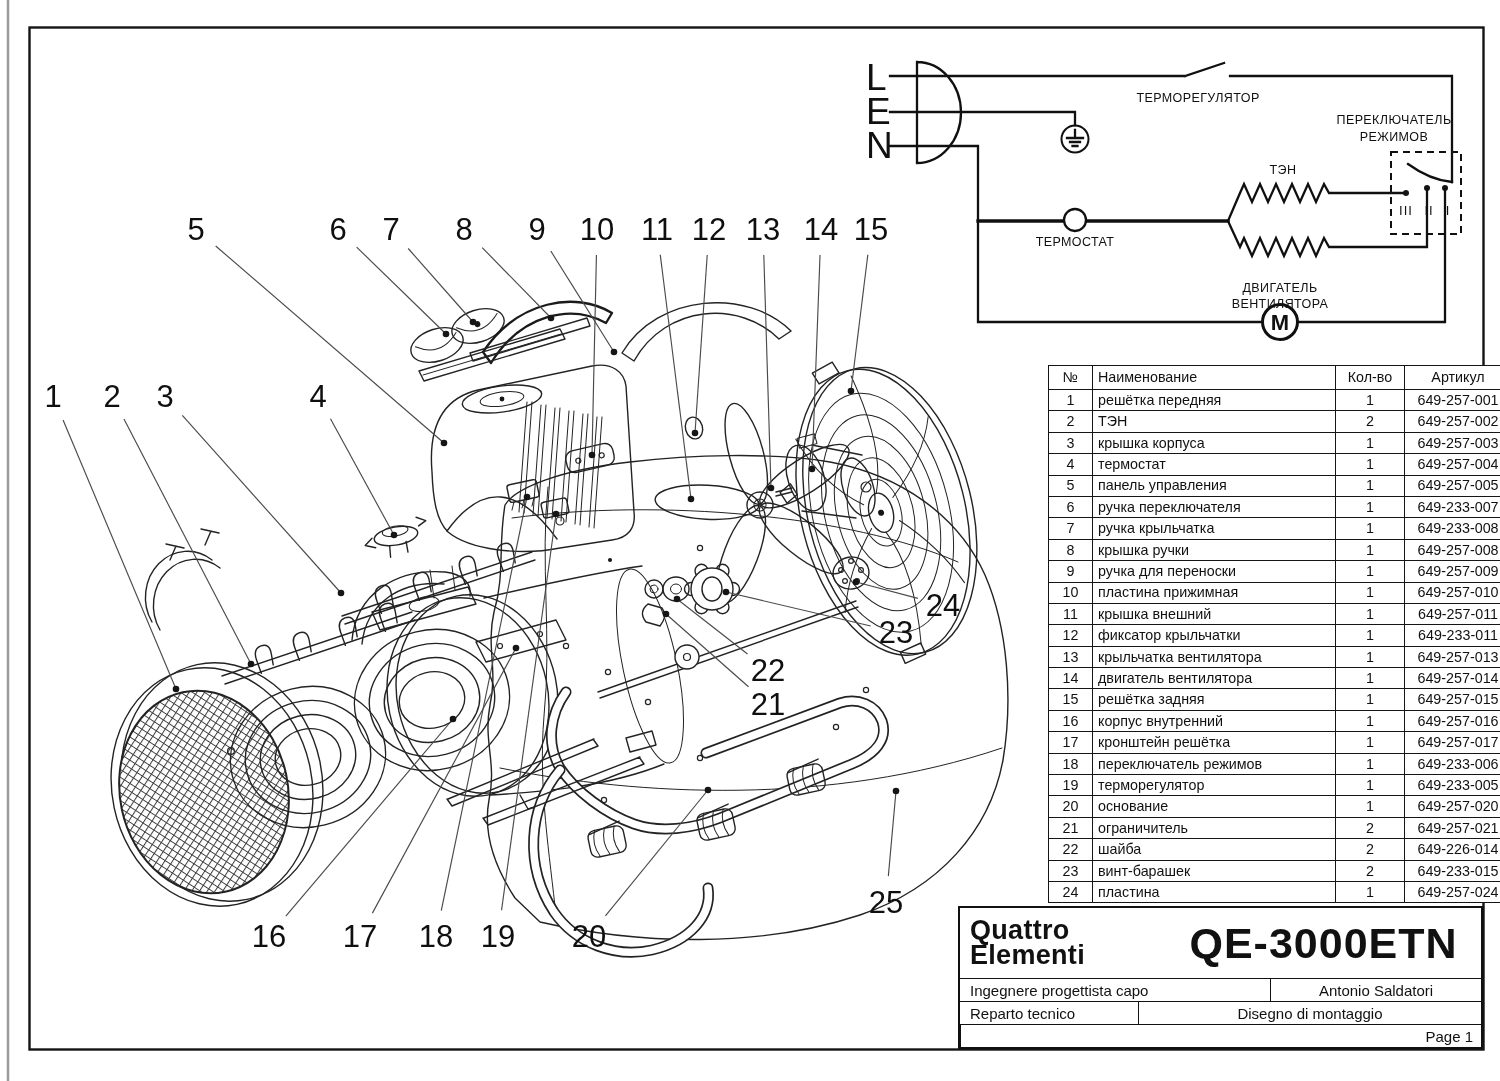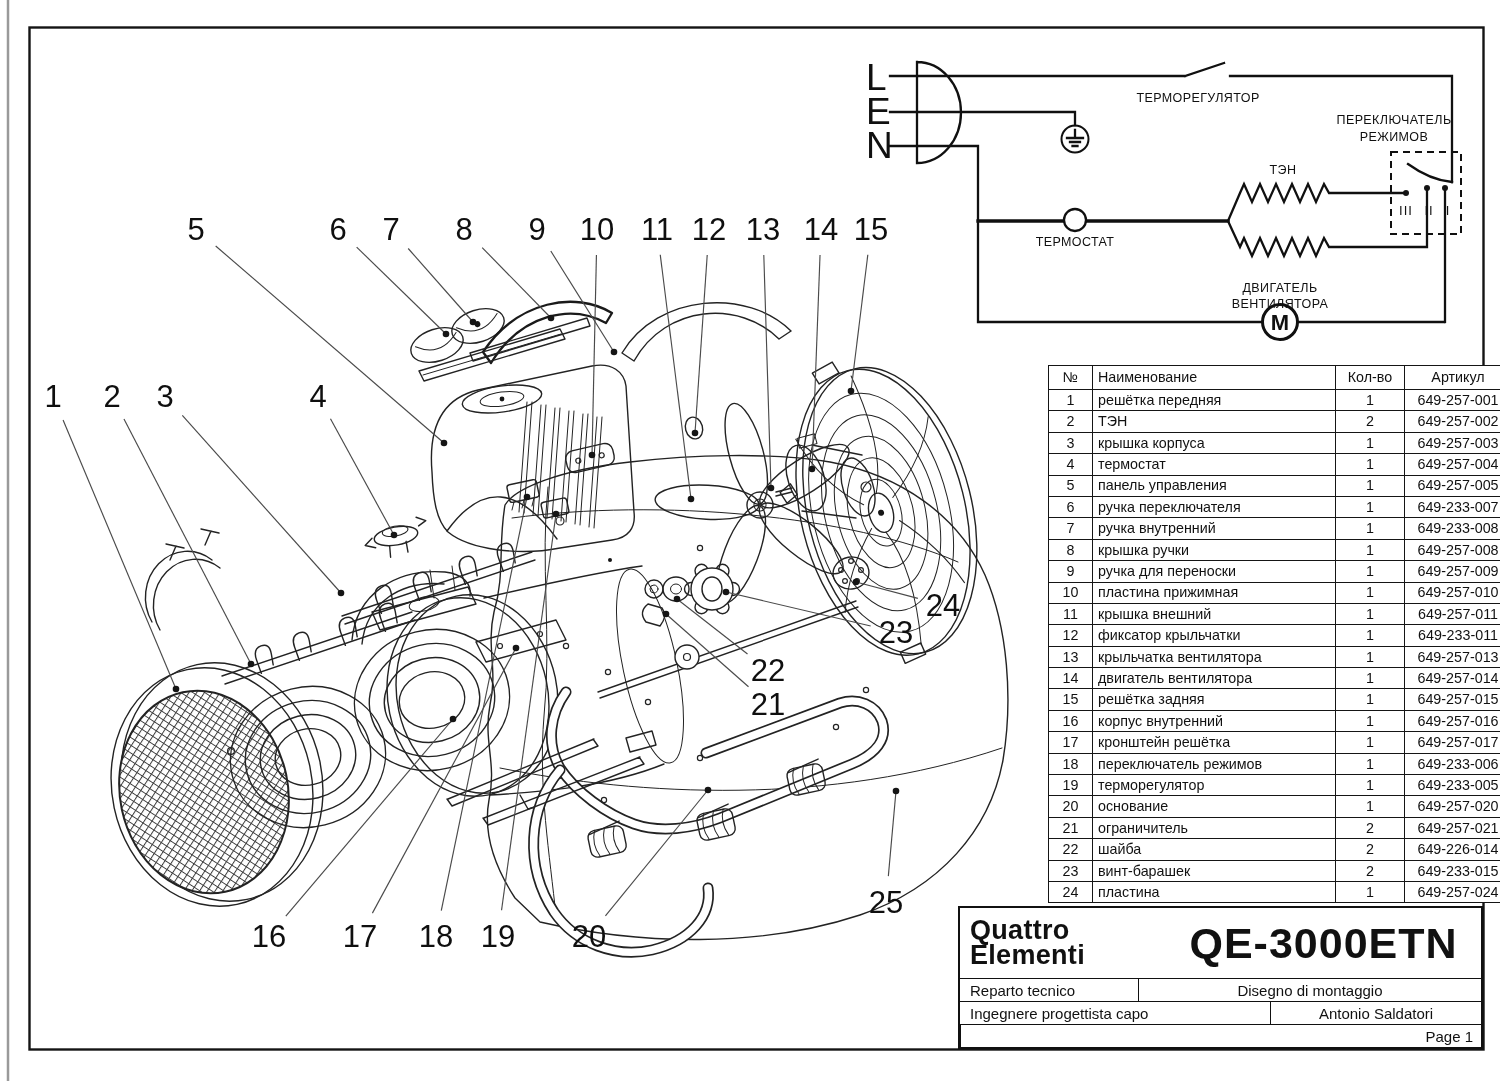--- a/index.html
+++ b/index.html
@@ -450,21 +450,21 @@
         <td class="col-art">649-257-005</td>
       </tr>
       <tr>
         <td class="col-n">6</td>
         <td class="col-name">ручка переключателя</td>
         <td class="col-qty">1</td>
         <td class="col-art">649-233-007</td>
       </tr>
       <tr>
         <td class="col-n">7</td>
-        <td class="col-name">ручка внутренний</td>
+        <td class="col-name">ручка крыльчатка</td>
         <td class="col-qty">1</td>
         <td class="col-art">649-233-008</td>
       </tr>
       <tr>
         <td class="col-n">8</td>
         <td class="col-name">крышка ручки</td>
         <td class="col-qty">1</td>
         <td class="col-art">649-257-008</td>
       </tr>
       <tr>
@@ -568,27 +568,27 @@
 
 
 <div class="tb">
   <div class="tb-top">
     <div class="tb-logo">
       <div>Quattro</div>
       <div>Elementi</div>
     </div>
     <div class="tb-model">QE-3000ETN</div>
   </div>
+  <div class="tb-row r3">
+    <div class="cl">Ingegnere progettista capo</div>
+    <div class="cv">Antonio Saldatori</div>
+  </div>
   <div class="tb-row r2">
     <div class="cl">Reparto tecnico</div>
     <div class="cv">Disegno di montaggio</div>
-  </div>
-  <div class="tb-row r3">
-    <div class="cl">Ingegnere progettista capo</div>
-    <div class="cv">Antonio Saldatori</div>
   </div>
   <div class="tb-row r4">
     <div class="cv">Page 1</div>
   </div>
 </div>
 
 
 
 
 </body></html>

